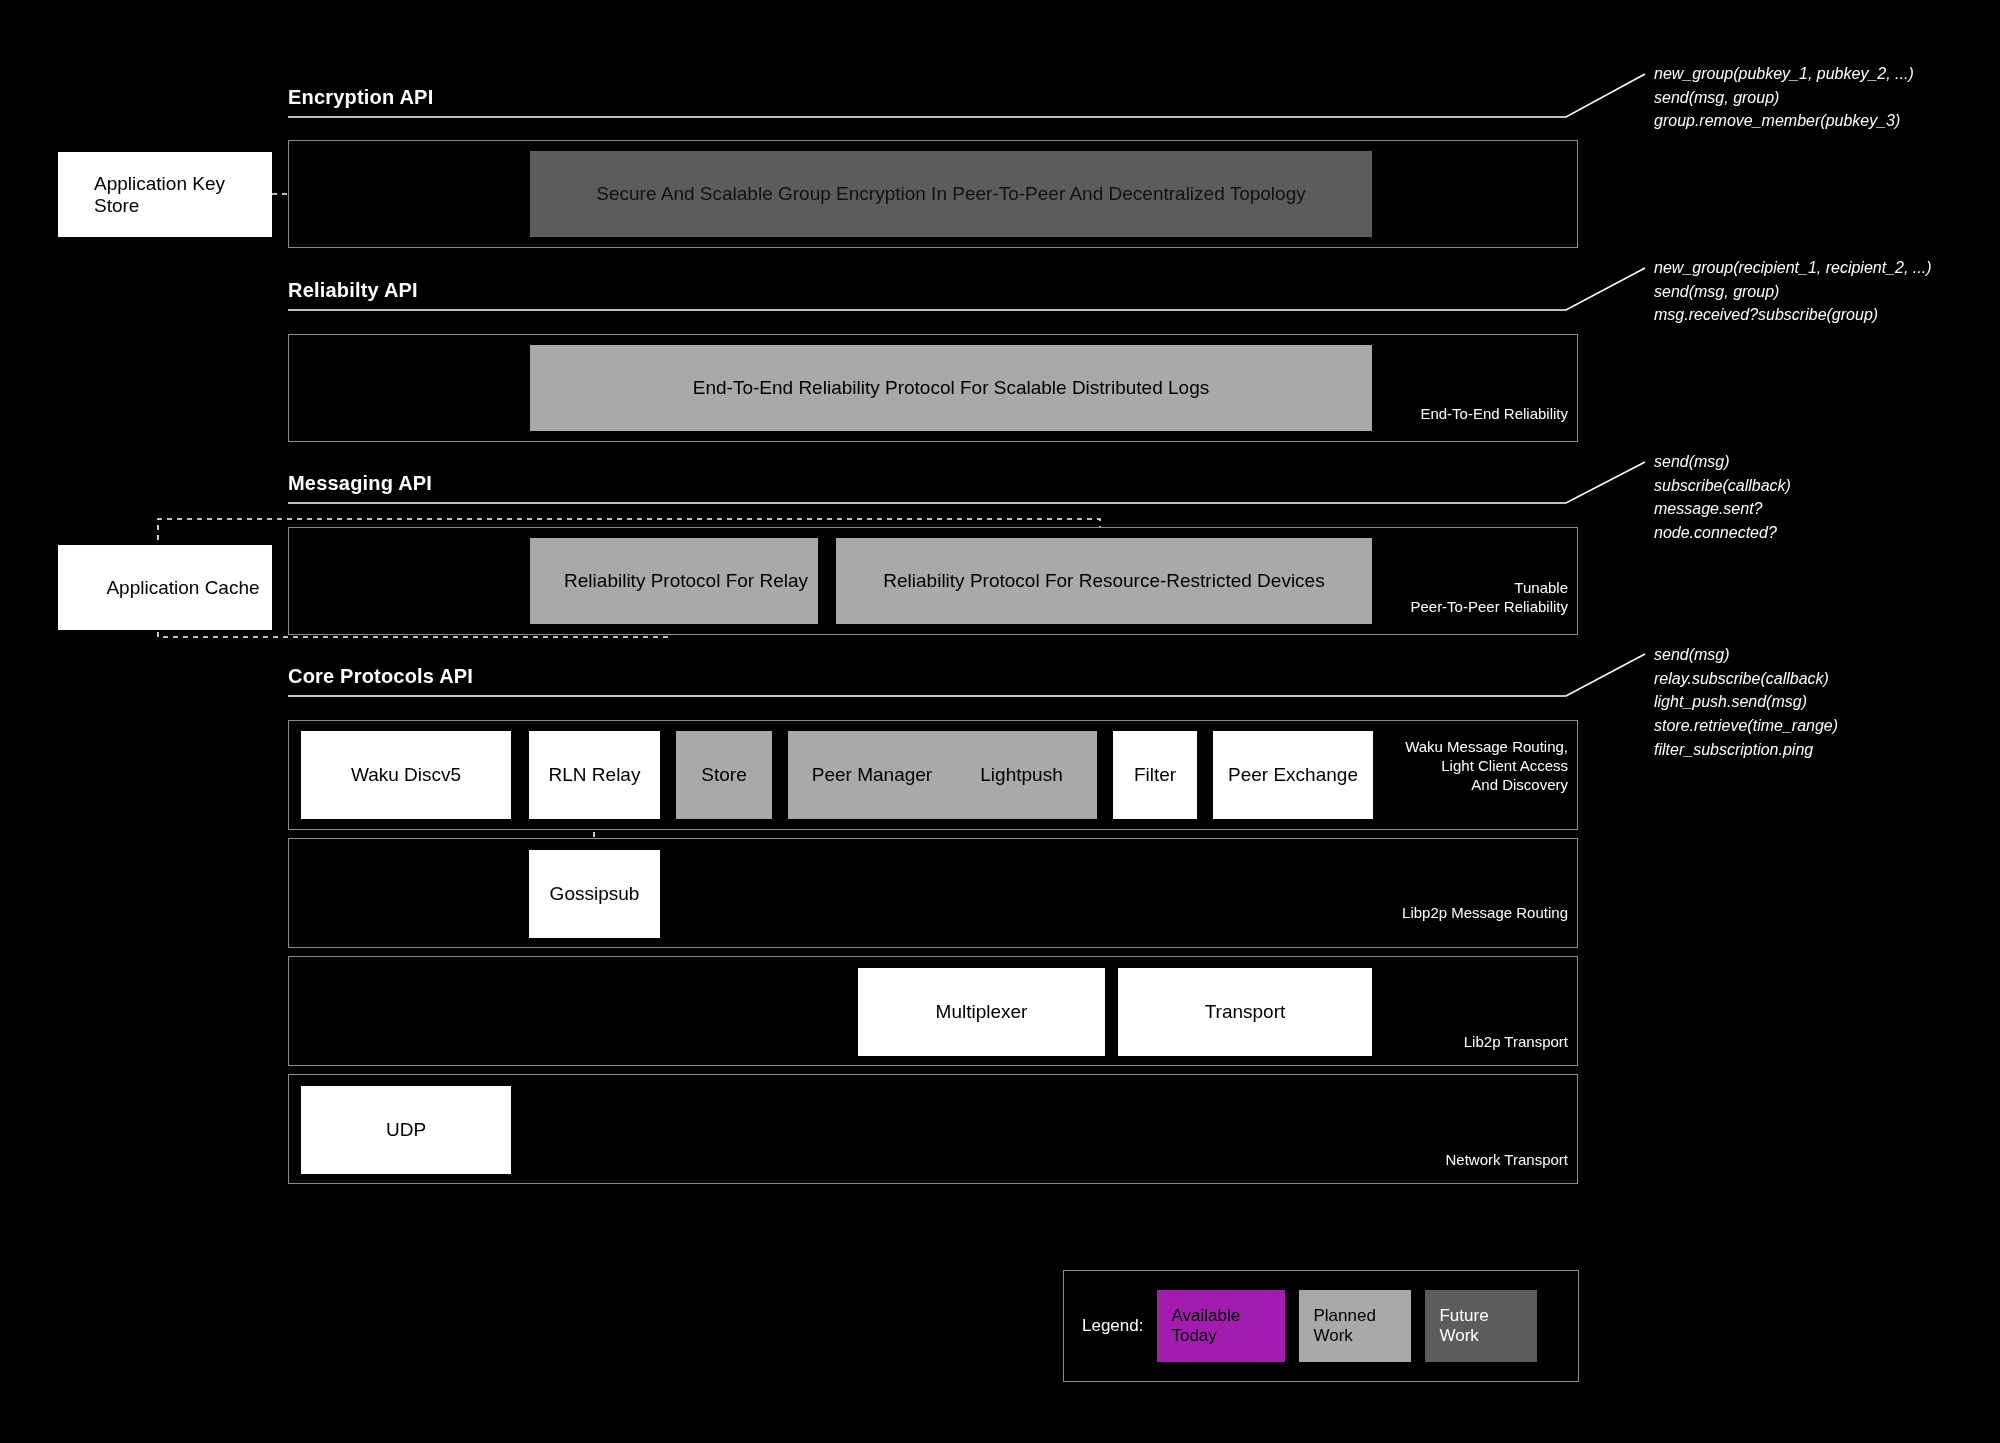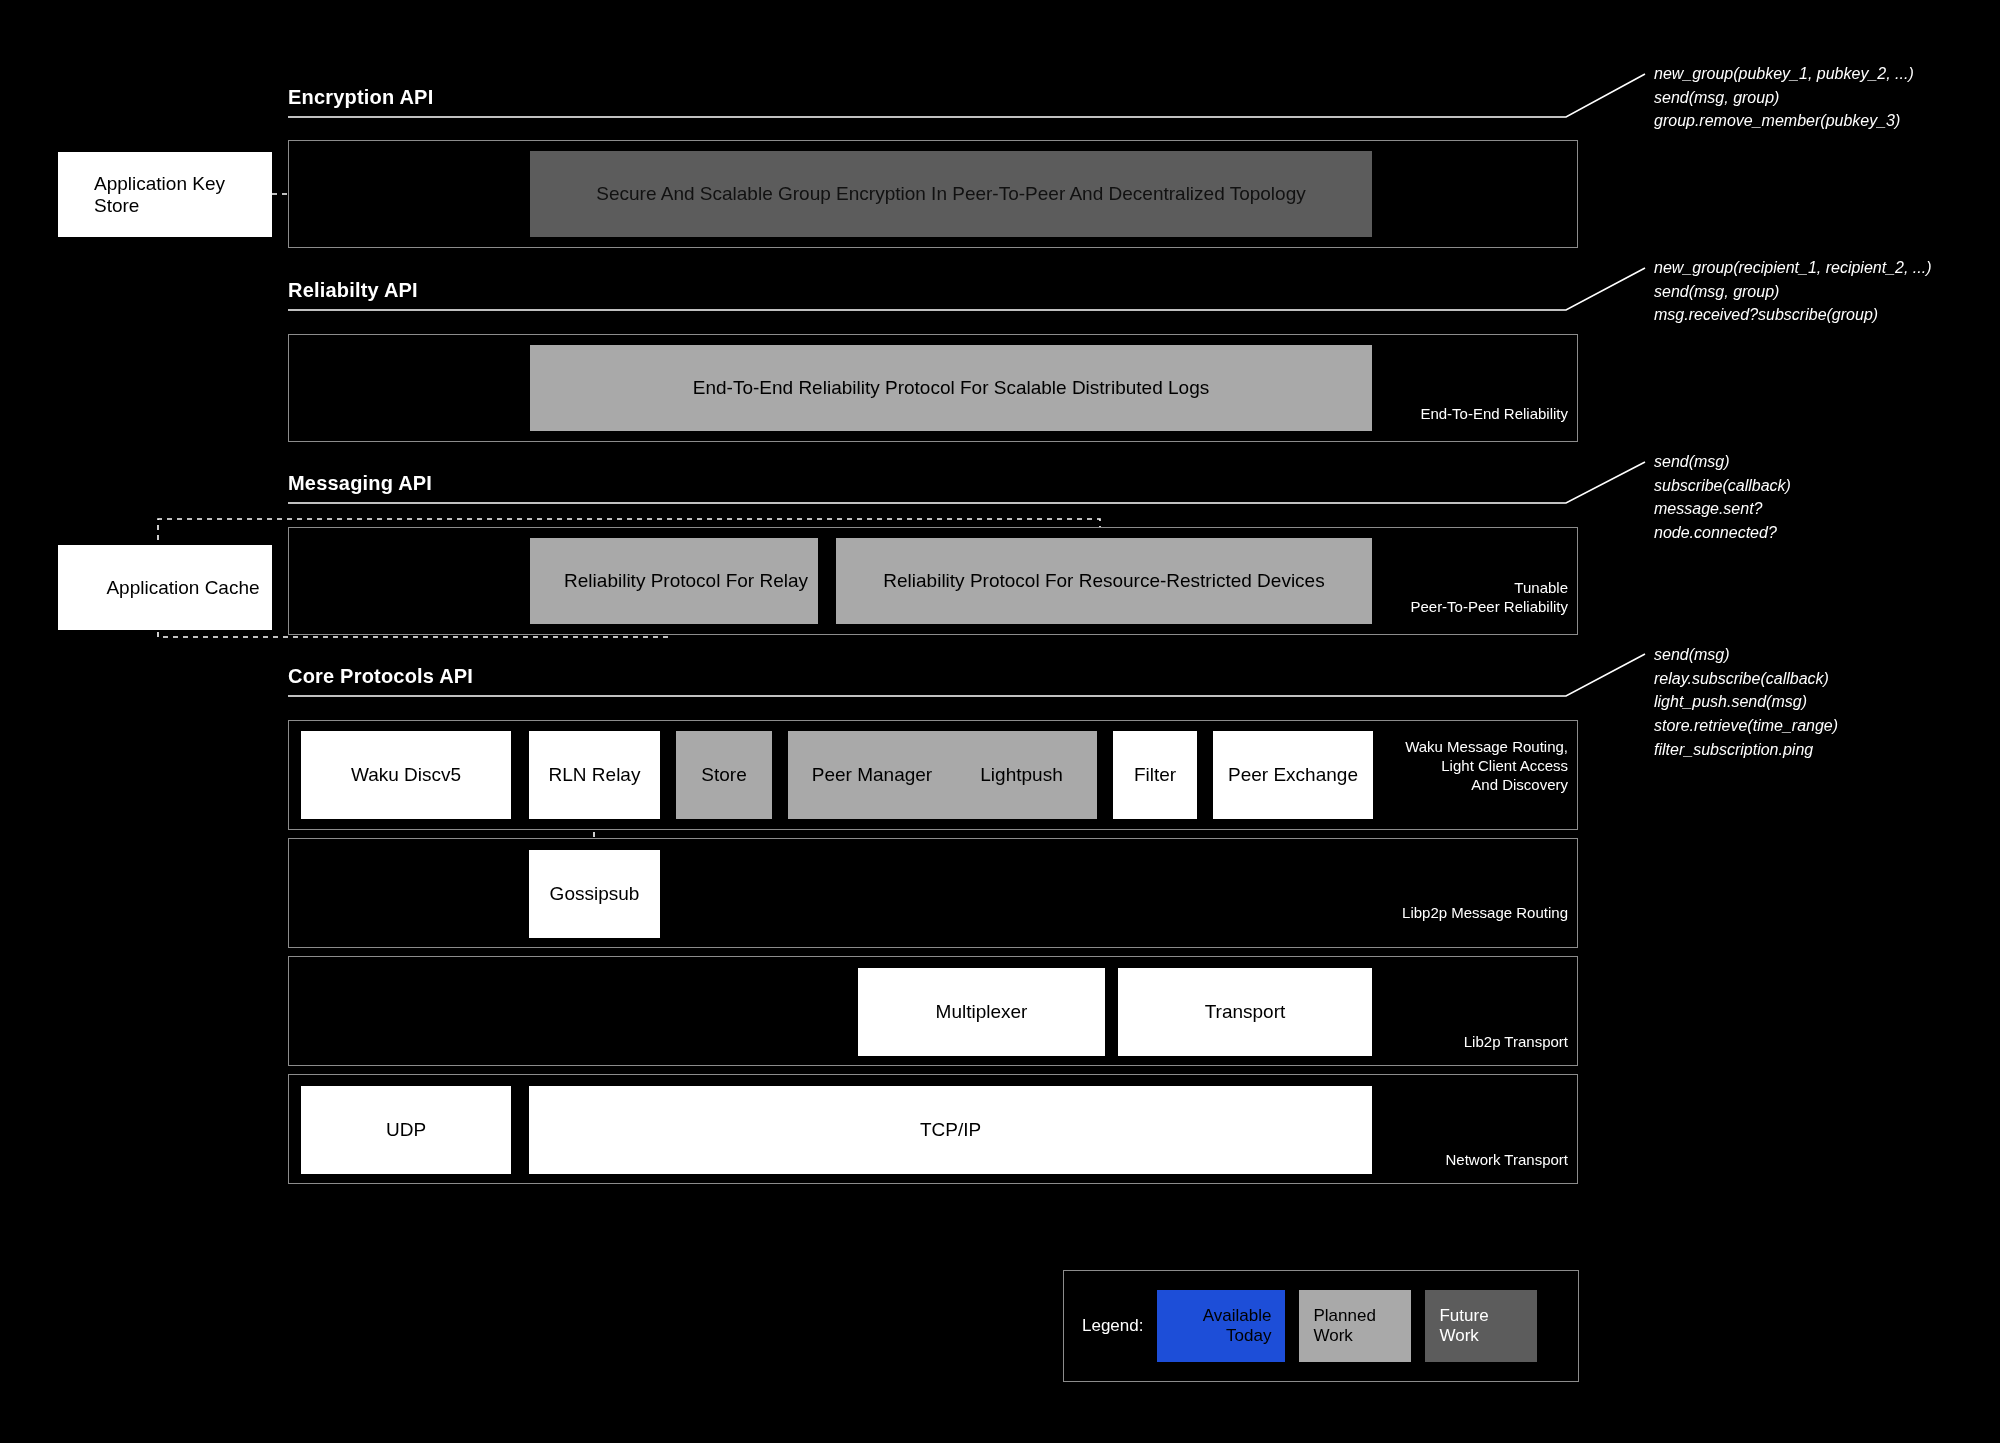--- a/index.html
+++ b/index.html
@@ -257,28 +257,25 @@
   <div class="blk available" style="left:858px; top:968px; width:247px; height:88px;">
     <span>Multiplexer</span>
   </div>
   <div class="row-caption" style="left:1380px; top:1032px; width:188px;">Lib2p Transport</div>
 
   <div class="row" style="left:288px; top:1074px; width:1290px; height:110px;">
   </div>
   <div class="blk available" style="left:301px; top:1086px; width:210px; height:88px;">
     <span>UDP</span>
   </div>
-  <div class="blk available" style="left:529px; top:1086px; width:843px; height:88px;">
-    <span>TCP/IP</span>
-  </div>
   <div class="row-caption" style="left:1380px; top:1150px; width:188px;">Network Transport</div>
 
   <div class="legend" style="left:1063px; top:1270px; width:516px; height:112px;">
     <span class="legend-title">Legend:</span>
-    <span class="legend-sw available" style="background:#1d4ed8; width:128px;text-align:right;">
+    <span class="legend-sw available" style="background:#a21caf; width:128px;">
       <span>Available Today</span>
     </span>
     <span class="legend-sw planned" style="background:#a9a9a9; width:112px;">
       <span>Planned Work</span>
     </span>
     <span class="legend-sw future" style="background:#5c5c5c; color:#ffffff; width:112px;">
       <span>Future Work</span>
     </span>
   </div>
 

